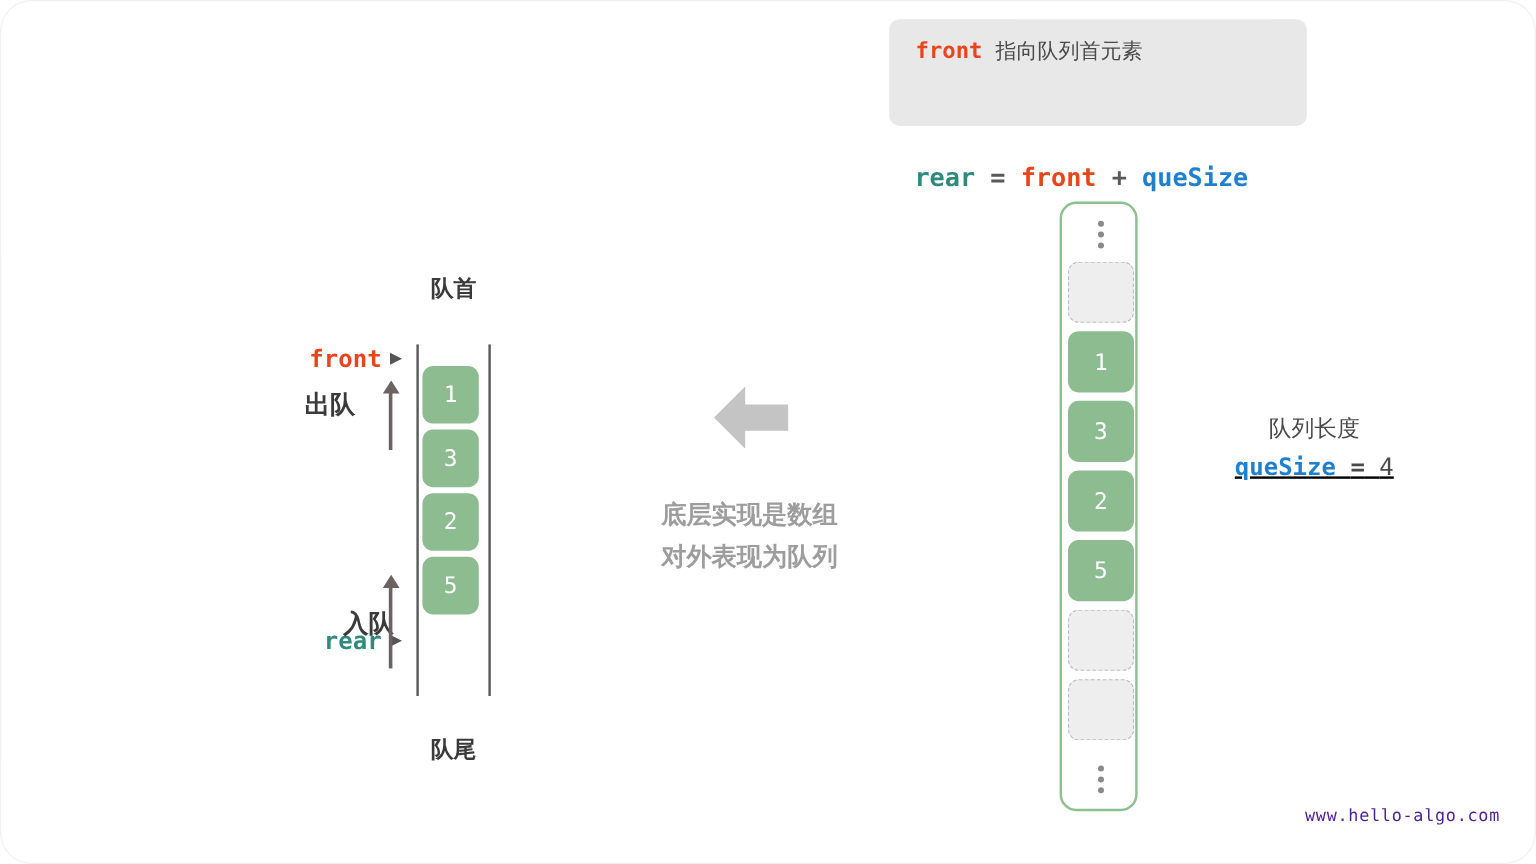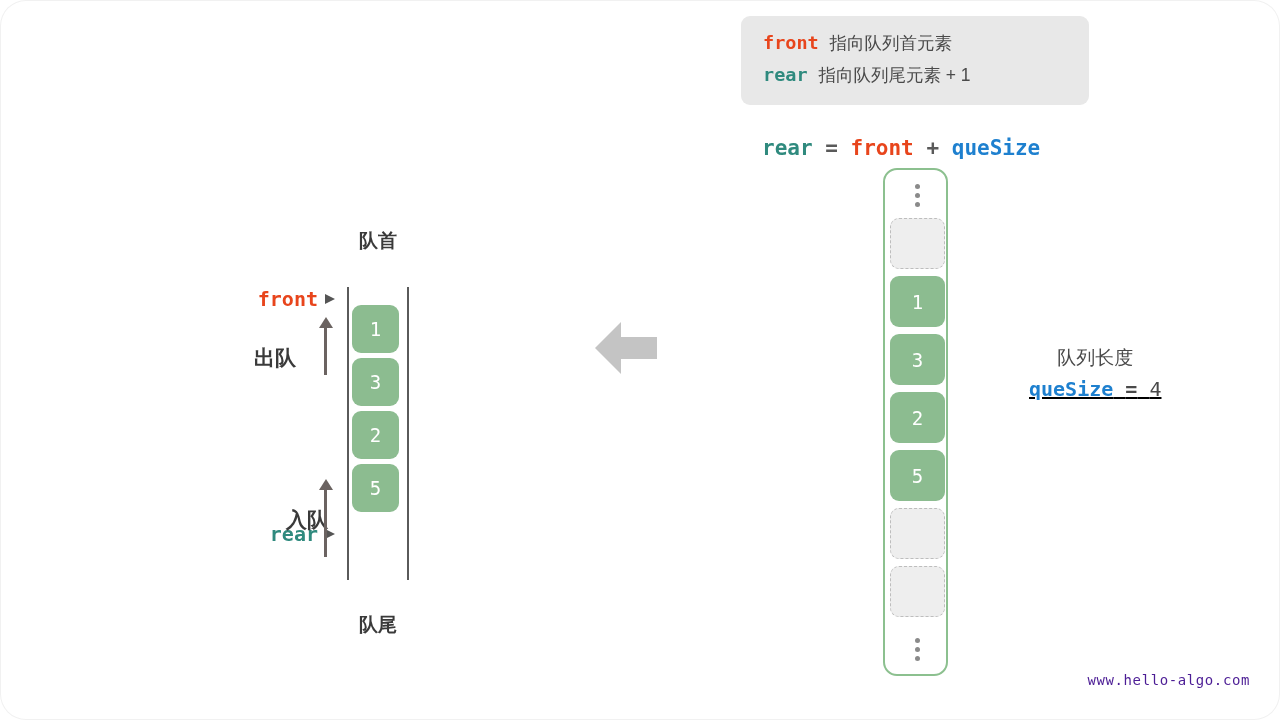--- a/index.html
+++ b/index.html
@@ -102,21 +102,21 @@
   .qcell{
     position:absolute;left:352px;width:47px;height:48px;
     background:#8cbc90;color:#ffffff;border-radius:9px;
     display:flex;align-items:center;justify-content:center;font-size:19px;
   }
 
   .op-label{
     position:absolute;white-space:nowrap;
     font-size:21px;font-weight:bold;color:#3a3a3a;
   }
-  #label-dequeue{left:254px;top:344px;font-family:Liberation Mono, monospace;}
+  #label-dequeue{left:254px;top:323px;font-family:Liberation Mono, monospace;}
   #label-enqueue{left:254px;top:506px;margin-left:32px;}
 
   .up-arrow{position:absolute;width:16px;}
   .up-arrow .shaft{
     position:absolute;left:6px;top:9px;width:3px;background:#6b6361;
   }
   .up-arrow .head{
     position:absolute;left:1px;top:0;width:0;height:0;
     border-bottom:11px solid #6b6361;
     border-left:7px solid transparent;
@@ -150,24 +150,20 @@
 </style>
 </head>
 <body>
 
 <div id="canvas">
 
   <div id="note-box">
     <div class="note-line mono">
       <span class="kw kw-front">front</span>
       <span class="cn">指向队列首元素</span>
-    </div>
-    <div class="note-line mono">
-      <span class="kw kw-rear">rear</span>
-      <span class="cn">指向队列尾元素 + 1</span>
     </div>
   </div>
 
   <div id="formula" class="mono">
     <span class="kw-rear">rear</span>
     <span class="op">=</span>
     <span class="kw-front">front</span>
     <span class="op">+</span>
     <span class="kw-quesize">queSize</span>
   </div>
@@ -253,16 +249,20 @@
   <div class="up-arrow" id="arrow-enqueue">
     <div class="head"></div>
       <div class="shaft"></div>
   </div>
 
   <div id="big-arrow">
     <svg width="62" height="52" viewBox="0 0 62 52" xmlns="http://www.w3.org/2000/svg">
       <path d="M0 26 L26 0 L26 15 L62 15 L62 37 L26 37 L26 52 Z" fill="#c4c4c4"></path>
     </svg>
   </div>
+  <div id="caption">
+    <div>底层实现是数组</div>
+    <div>对外表现为队列</div>
+  </div>
 
   <div id="watermark" class="mono">www.hello-algo.com</div>
 
 </div>
 
 </body></html>

